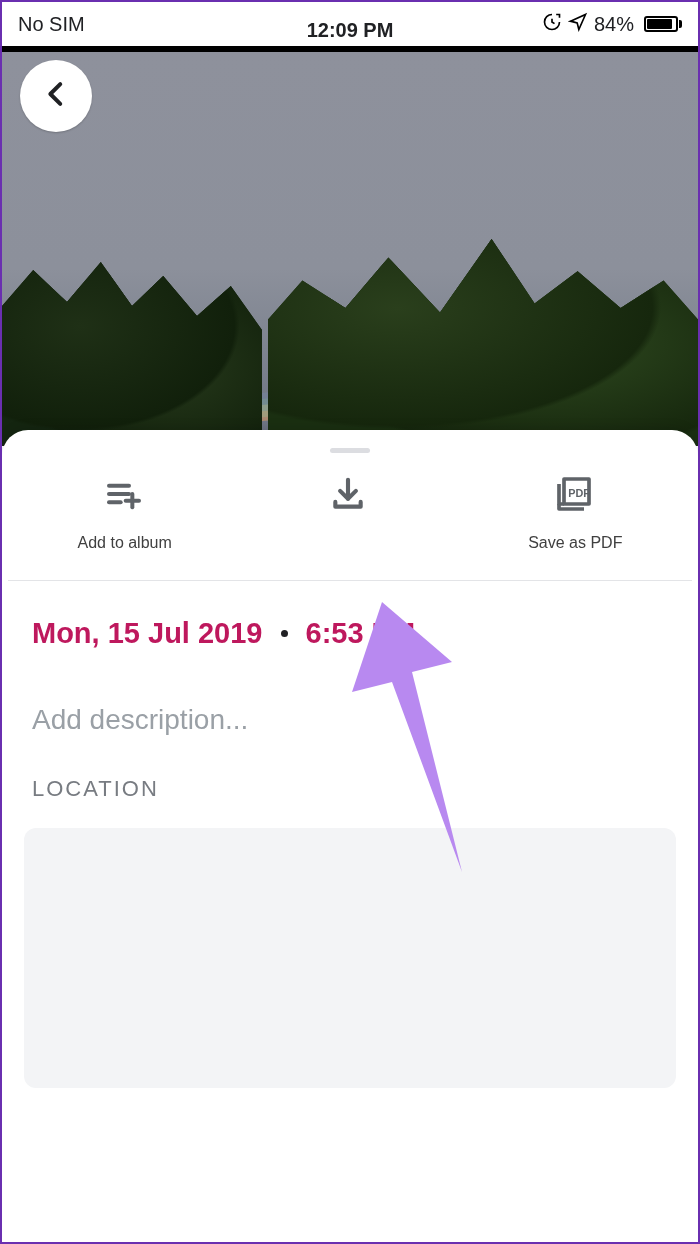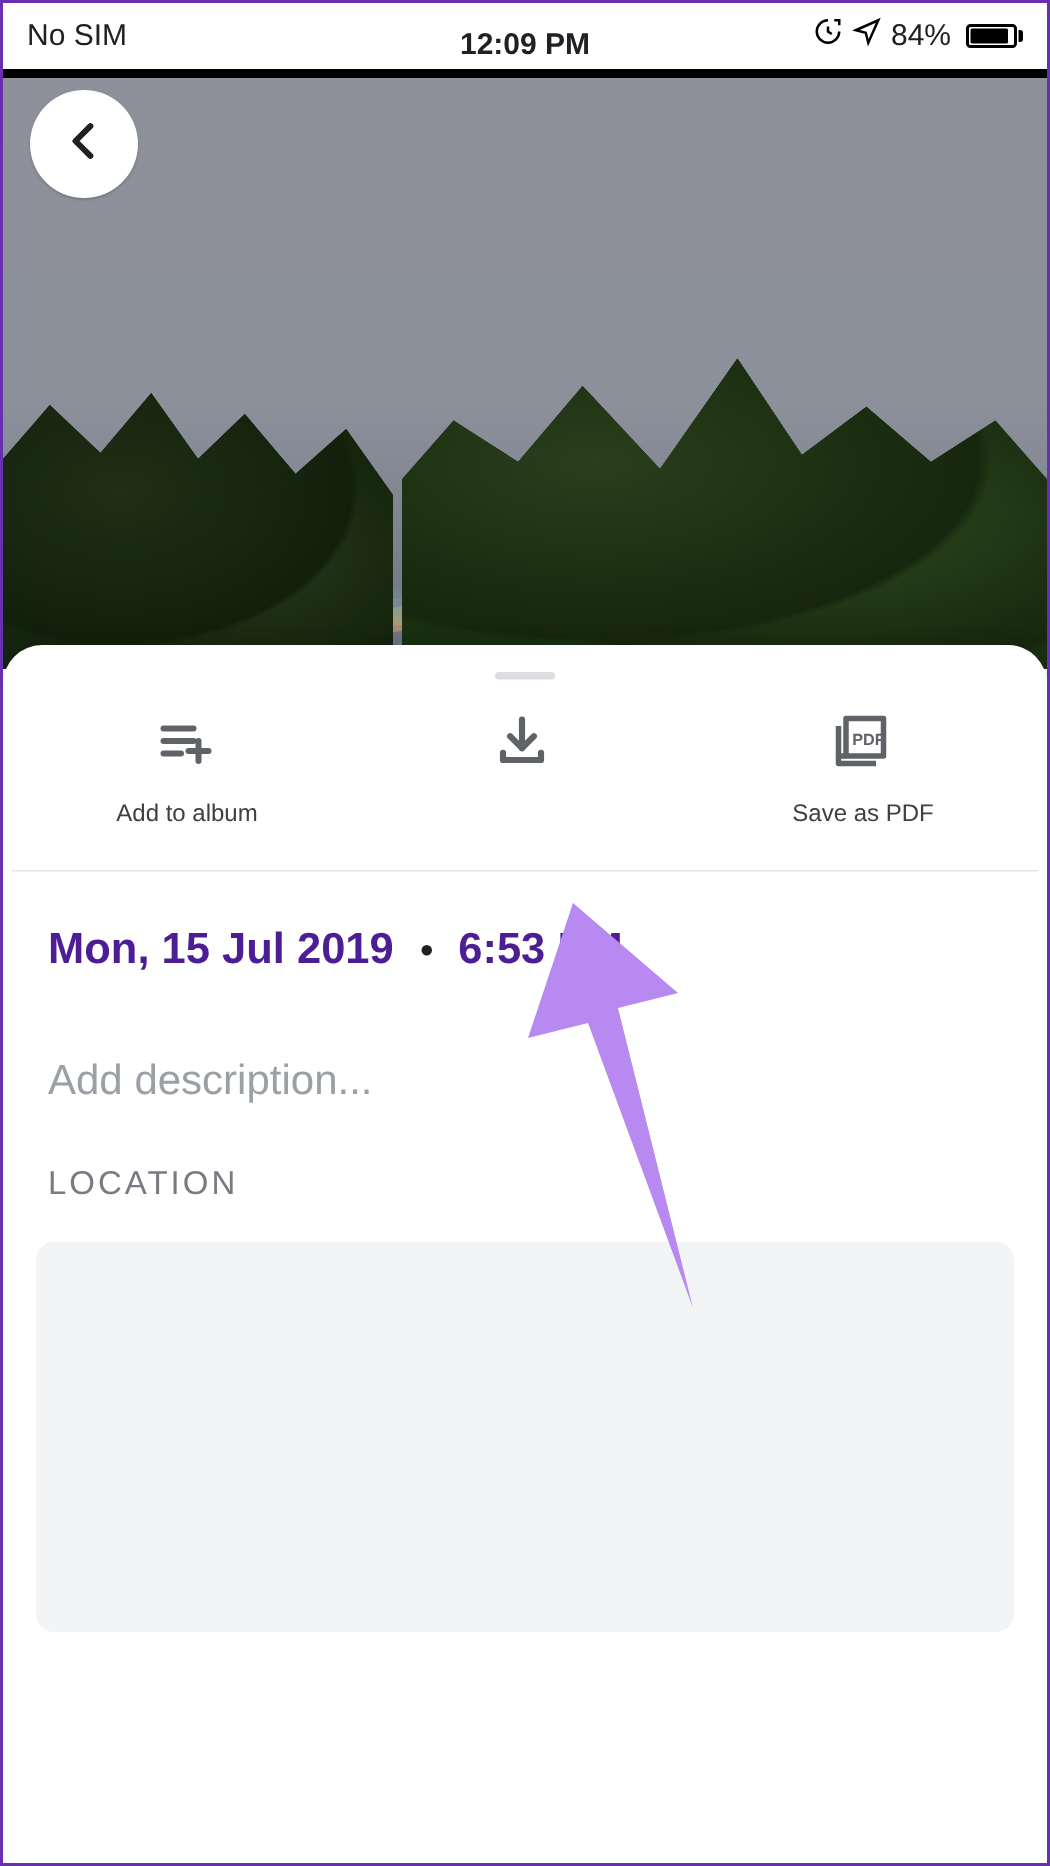--- a/index.html
+++ b/index.html
@@ -33,21 +33,21 @@
   .back-btn svg { width:34px; height:34px; }
   
   .sheet { position:absolute; left:0; right:0; top:428px; bottom:0; background:#fff; border-radius:26px 26px 0 0; box-shadow:0 -2px 12px rgba(0,0,0,.12); z-index:30; padding-top:14px;}
   .grabber { width:40px; height:5px; background:#dcdde1; border-radius:3px; margin:4px auto 20px;}
   .actions { display:flex; padding:0 10px 28px;}
   .action { flex:1 1 0; display:flex; flex-direction:column; align-items:center; gap:18px; cursor:pointer;}
   .action .ic { width:42px; height:42px; color:#5f6368; display:flex; align-items:center; justify-content:flex-start;}
   .action .lbl { text-align:right; font-size:16px; line-height:1.2; color:#404040; font-weight:400;}
   .divider { height:1px; background:#e3e4e7; margin:0 6px;}
   .meta { padding:36px 30px 0;}
-  .dt-row { font-size:29px; font-weight:700; color:#4c1d95; display:flex; align-items:center; gap:18px;}
+  .dt-row { font-size:29px; font-weight:700; color:#be185d; display:flex; align-items:center; gap:18px;}
   .dot { width:7px; height:7px; background:#202124; border-radius:50%; display:inline-block;}
   .desc { margin-top:54px; font-size:28px; color:#9aa0a6; }
   .section-label { margin-top:40px; font-size:22px; letter-spacing:2px; color:#787c82; font-weight:500;}
   .map-placeholder { margin:26px 22px 0; height:260px; background:#f3f4f6; border-radius:12px;}
   
   .pointer { position:absolute; left:340px; top:600px; z-index:60; }
   .pointer svg { width:160px; height:280px; }
 </style>
 </head>
 <body>

